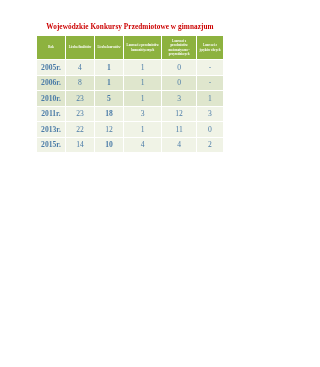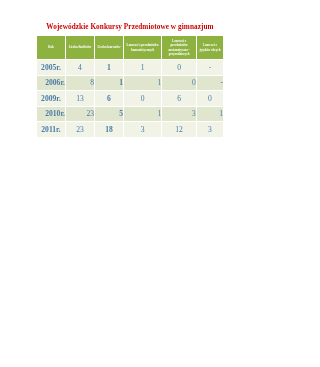--- a/index.html
+++ b/index.html
@@ -65,21 +65,21 @@
     font-size: 7.6px;
     text-align: center;
     vertical-align: middle;
     height: 15.5px;
     padding: 0;
     border: 0.5px solid #ffffff;
     color: #4a7ba7;
     box-sizing: border-box;
   }
   table.stats tr.odd td  { background: #f0f3e6; }
-  table.stats tr.even td { background: #dfe6cd; text-align: right; }
+  table.stats tr.even td { background: #dfe6cd; }
 
   td.year {
     font-weight: bold;
     font-size: 7.4px;
     color: #2f5c88;
   }
   td.bold  { font-weight: bold; color: #2f5c88; }
   td.red   { color: #e8342a; }
   td.redb  { color: #e8342a; font-weight: bold; }
 </style>
@@ -119,40 +119,48 @@
           <td class="">-</td>
         </tr>
         <tr class="even">
           <td class="year ">2006r.</td>
           <td class="">8</td>
           <td class="bold">1</td>
           <td class="">1</td>
           <td class="">0</td>
           <td class="">-</td>
         </tr>
-        <tr class="odd">
-          <td class="year ">2009r.</td>
-          <td class="">13</td>
-          <td class="bold">6</td>
-          <td class="">0</td>
-          <td class="">6</td>
-          <td class="">0</td>
-        </tr>
         <tr class="even">
           <td class="year ">2010r.</td>
           <td class="">23</td>
           <td class="bold">5</td>
           <td class="">1</td>
           <td class="">3</td>
           <td class="">1</td>
         </tr>
         <tr class="odd">
           <td class="year ">2011r.</td>
           <td class="">23</td>
           <td class="bold">18</td>
           <td class="red">3</td>
           <td class="red">12</td>
           <td class="">3</td>
         </tr>
+        <tr class="odd">
+          <td class="year ">2013r.</td>
+          <td class="">22</td>
+          <td class="">12</td>
+          <td class="">1</td>
+          <td class="">11</td>
+          <td class="">0</td>
+        </tr>
+        <tr class="odd">
+          <td class="year ">2015r.</td>
+          <td class="">14</td>
+          <td class="bold">10</td>
+          <td class="">4</td>
+          <td class="">4</td>
+          <td class="">2</td>
+        </tr>
       </tbody>
   </table>
 
 </div>
 
 </body></html>

